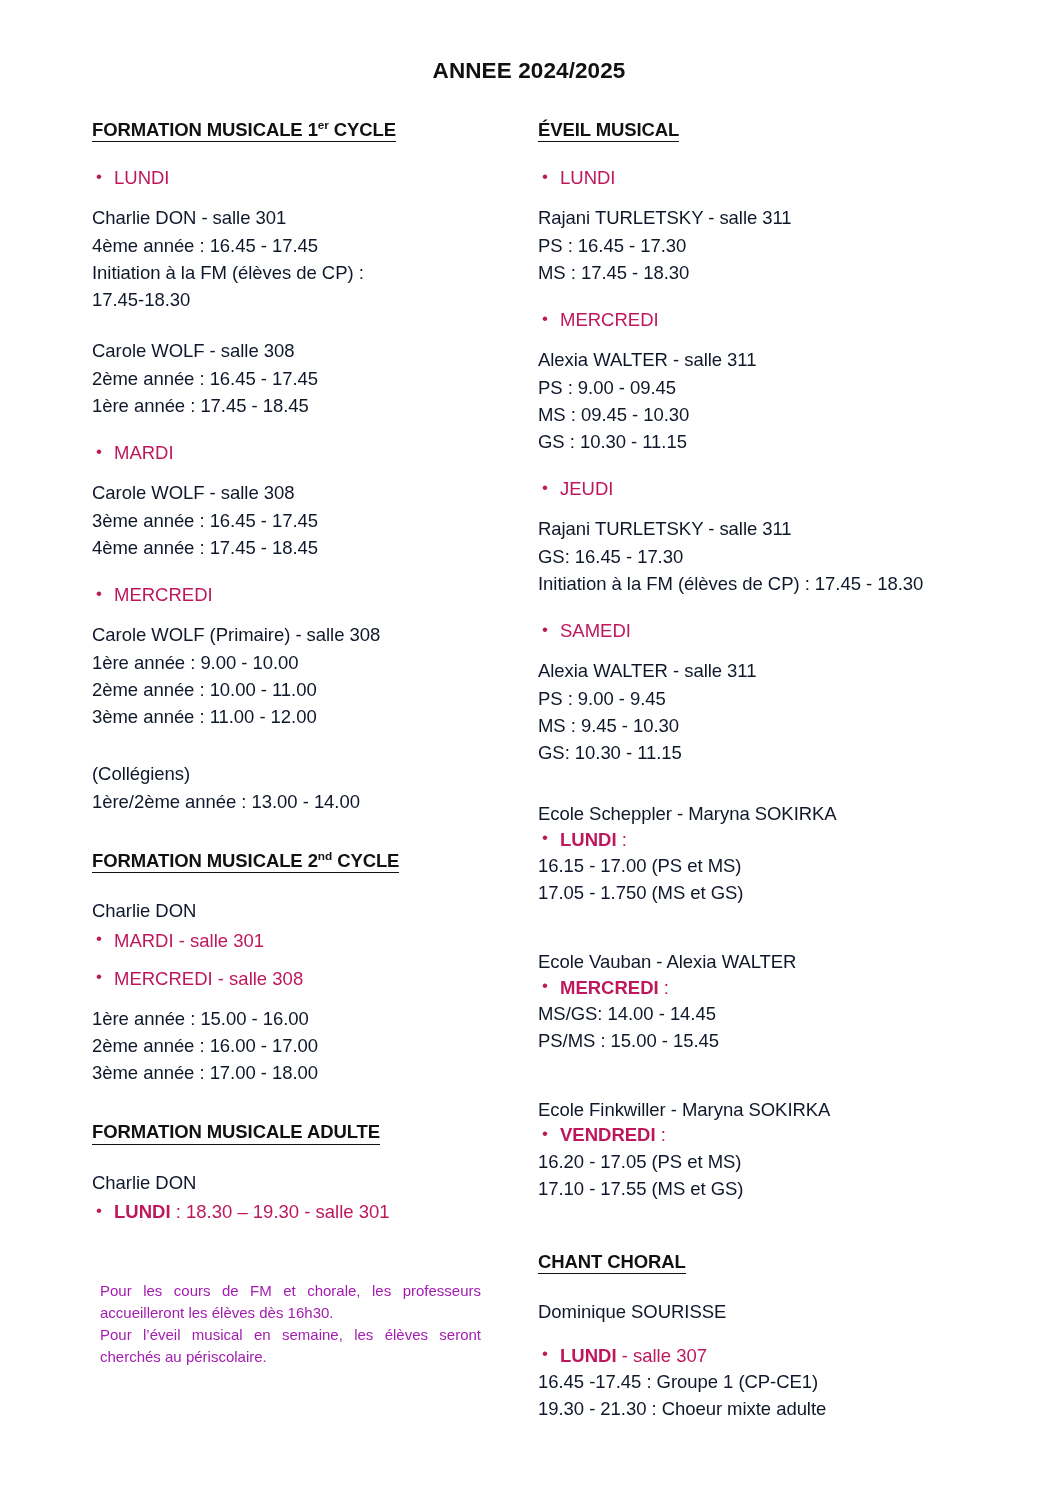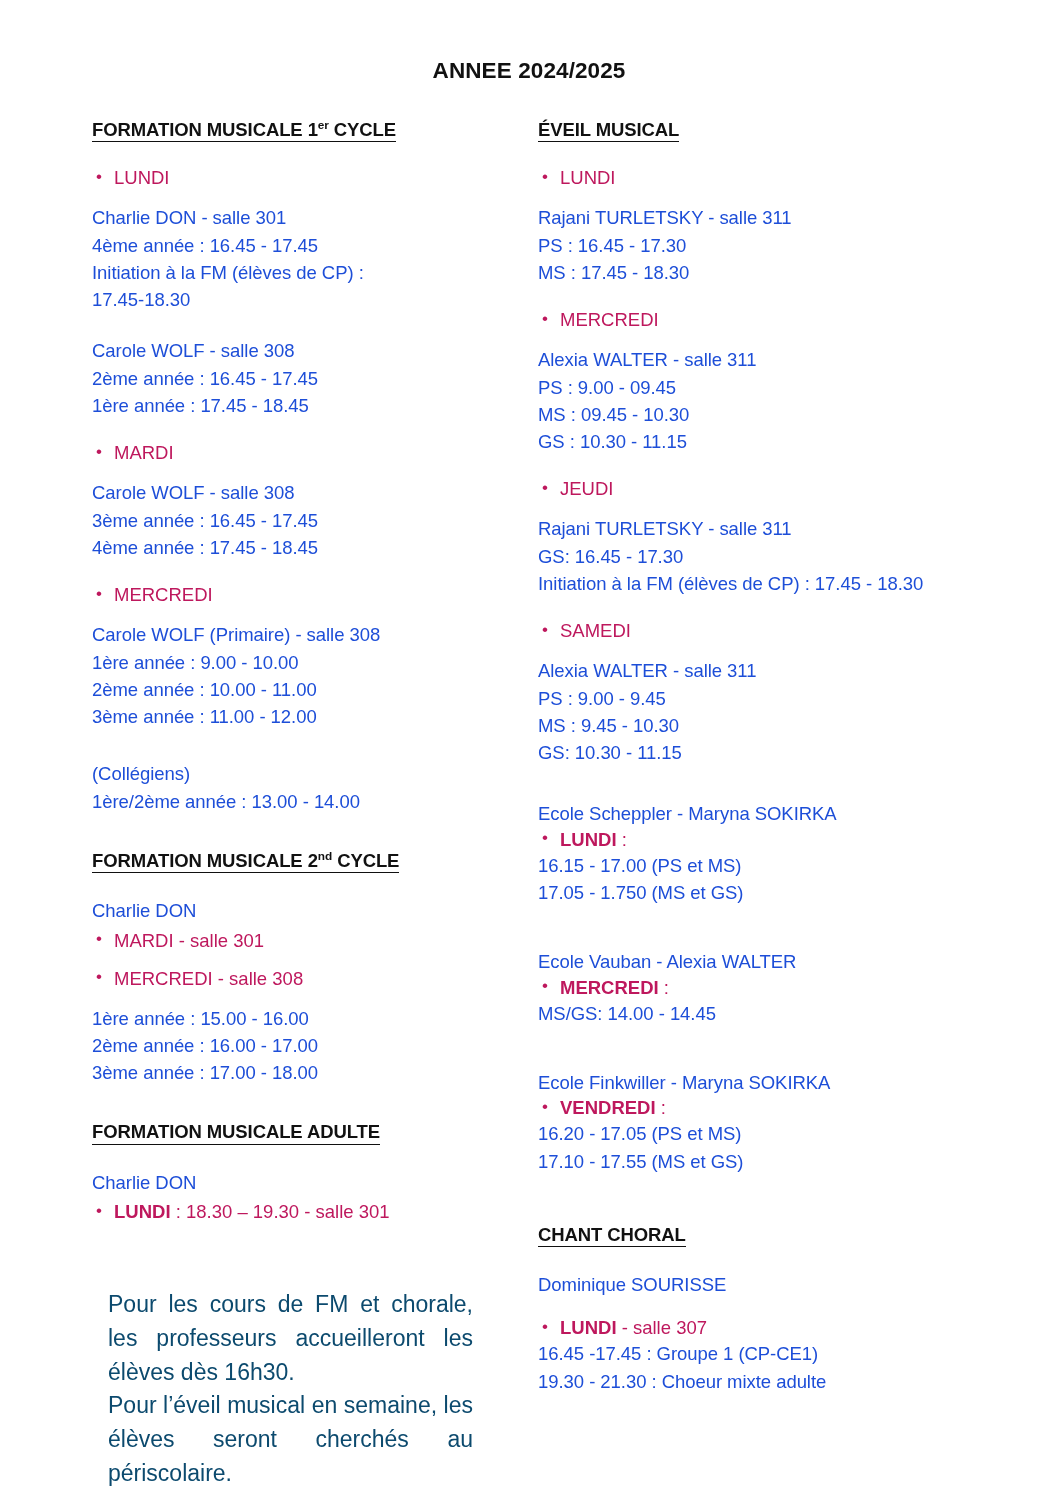--- a/index.html
+++ b/index.html
@@ -84,33 +84,33 @@
     top: -0.5px;
     font-size: 17px;
   }
   .bullet-line .day { font-weight: 400; }
   .bullet-line.bold-day .day { font-weight: 700; }
 
   .para {
     font-size: 18.5px;
     line-height: 1.475;
     margin: 0 0 22px 0;
-    color: #1d4ed8;
+    color: #0f172a;
     letter-spacing: -0.05px;
   }
   .para.tight { margin-bottom: 14px; }
   .para.flush { margin-bottom: 0; }
   .para.gap-sm { margin-bottom: 18px; }
   .para.gap-lg { margin-bottom: 34px; }
 
   .red-note {
-    color: #0c4a6e;
-    font-size: 23px;
+    color: #a21caf;
+    font-size: 15px;
     line-height: 1.47;
-    margin: 16px;
+    margin: 8px;
   }
   .red-note .justified {
     text-align: justify;
     text-align-last: left;
   }
   .red-note p { margin: 0; }
   .spacer-10 { height: 10px; }
   .spacer-16 { height: 16px; }
   .spacer-22 { height: 22px; }
   .spacer-28 { height: 28px; }
@@ -266,20 +266,21 @@
 
       <div class="spacer-22"></div>
 
       <div class="group">
         <div class="para flush">Ecole Vauban - Alexia WALTER</div>
         <div class="bullet-line bold-day" style="margin-bottom:0;">
           <span class="day">MERCREDI</span><span> :</span>
         </div>
         <div class="para flush">
           <div>MS/GS: 14.00 - 14.45</div>
+          <div>PS/MS : 15.00 - 15.45</div>
         </div>
       </div>
 
       <div class="spacer-22"></div>
 
       <div class="group">
         <div class="para flush">Ecole Finkwiller - Maryna SOKIRKA</div>
         <div class="bullet-line bold-day" style="margin-bottom:0;">
           <span class="day">VENDREDI</span><span> :</span>
         </div>

